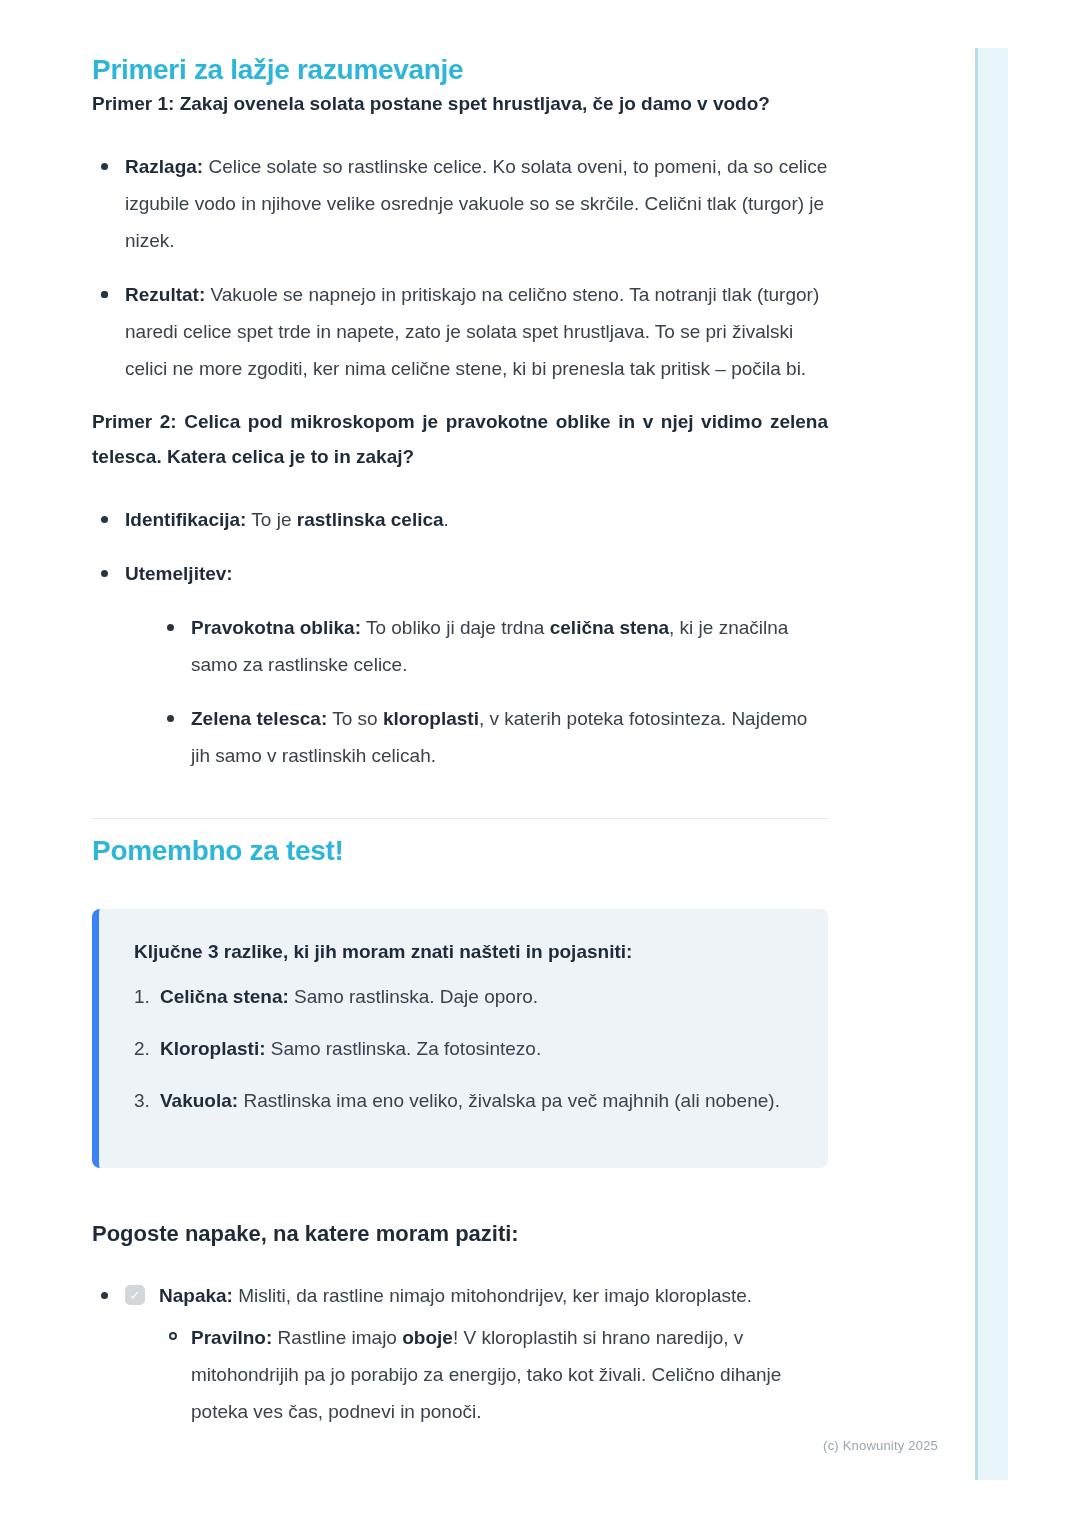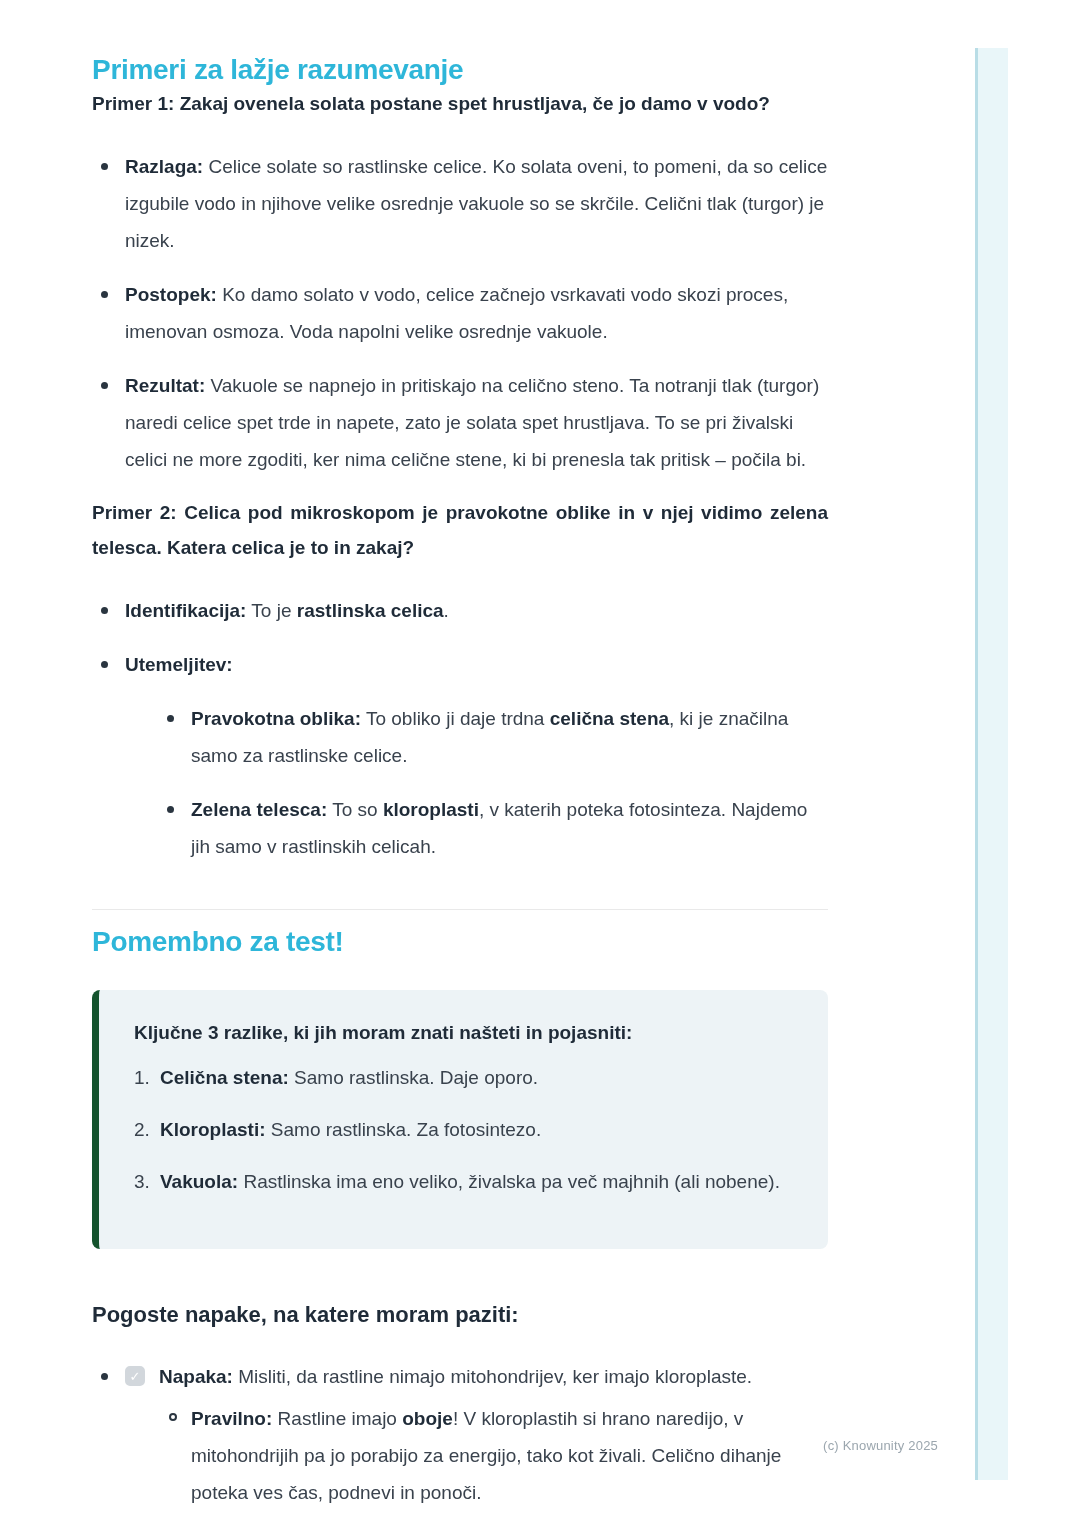--- a/index.html
+++ b/index.html
@@ -35,21 +35,21 @@
   }
   .circle {
     position:absolute; left:11px; top:13px; width:8px; height:8px;
     border-radius:50%; border:2px solid #2a3540; background:transparent;
   }
   ul.sublist { list-style:none; margin-top:17px; margin-left:33px; }
   ul.sublist li { position:relative; padding-left:33px; line-height:37px; margin-bottom:17px; }
   hr.divider { border:none; border-top:1px solid #e9e9e9; margin-top:44px; }
   h2.sec-title { margin-top:16px; font-size:28px; font-weight:700; color:#2eb6d9; letter-spacing:-0.3px; }
   .callout {
-    margin-top:32px; background:#edf3f6; border-left:7px solid #14532d;
+    margin-top:42px; background:#edf3f6; border-left:7px solid #3b82f6;
     border-radius:8px; padding:28px 40px 34px 35px;
   }
   .callout-heading { font-size:19px; font-weight:700; color:#1f2b38; line-height:30px; }
   ol.klist { list-style:none; margin-top:11px; }
   ol.klist li { display:flex; line-height:37px; margin-bottom:15px; }
   ol.klist .num { flex:0 0 26px; color:#39424d; }
   .mistakes-heading { margin-top:53px; font-size:22px; font-weight:700; color:#1f2b38; }
   ul.mlist { list-style:none; margin-top:30px; }
   ul.mlist > li { position:relative; padding-left:33px; margin-bottom:17px; }
   .mrow { display:flex; align-items:flex-start; line-height:37px; }
@@ -82,21 +82,20 @@
 
     <div class="q">Primer 1: Zakaj ovenela solata postane spet hrustljava, če jo damo v vodo?</div>
 
     <ul class="blist">
       <li>
         <span class="dot"></span>
         <span><span class="b">Razlaga:</span><span> Celice solate so rastlinske celice. Ko solata oveni, to pomeni, da so celice izgubile vodo in njihove velike osrednje vakuole so se skrčile. Celični tlak (turgor) je nizek.</span></span>
       </li>
       <li>
         <span class="dot"></span>
-        <span><span class="b">Postopek:</span><span> Ko damo solato v vodo, celice začnejo vsrkavati vodo skozi proces, imenovan osmoza. Voda napolni velike osrednje vakuole.</span></span>
       </li>
       <li>
         <span class="dot"></span>
         <span><span class="b">Rezultat:</span><span> Vakuole se napnejo in pritiskajo na celično steno. Ta notranji tlak (turgor) naredi celice spet trde in napete, zato je solata spet hrustljava. To se pri živalski celici ne more zgoditi, ker nima celične stene, ki bi prenesla tak pritisk – počila bi.</span></span>
       </li>
     </ul>
 
     <div class="q justify">Primer 2: Celica pod mikroskopom je pravokotne oblike in v njej vidimo zelena telesca. Katera celica je to in zakaj?</div>
 
     <ul class="blist">

